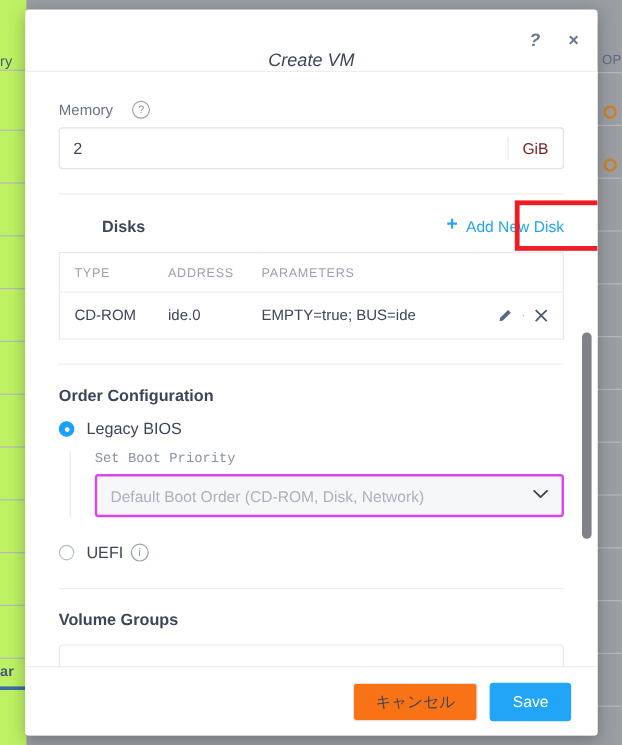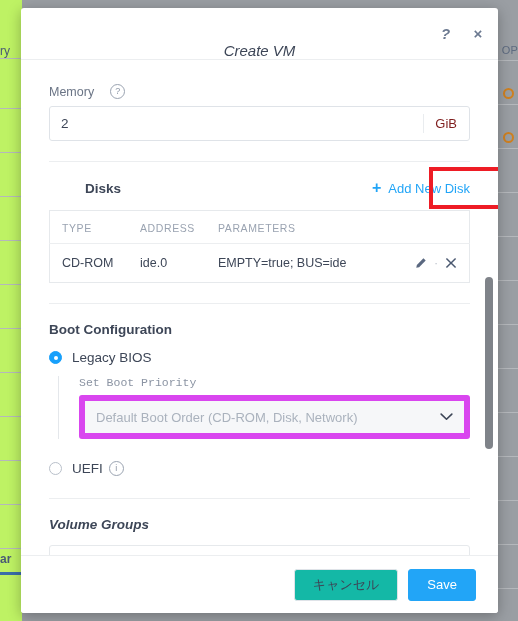--- a/index.html
+++ b/index.html
@@ -307,39 +307,39 @@
   }
   .sub-label {
     font-size: 11.5px;
     color: #8b94a3;
     margin-bottom: 6px;
     font-family: Liberation Mono, monospace;
   }
   .select-wrap {
     position: relative;
     height: 32px;
-    border: 6px solid #d946ef;
+    border: 2px solid #d946ef;
     border-radius: 3px;
     background: #f6f7f9;
     display: flex;
     align-items: center;
     padding: 0 11px;
   }
   .select-value {
     font-size: 13px;
     color: #aab2bd;
     flex: 1;
   }
   .chev {
     color: #5a6880;
     font-size: 11px;
     line-height: 1;
   }
 
-  .volume-block { padding-top: 18px; font-style: italic; }
+  .volume-block { padding-top: 18px; }
   .vg-input {
     height: 33px;
     border: 1px solid #e6e9ec;
     border-radius: 3px;
     margin-top: 13px;
     background: #fff;
   }
 
   
   .scroll-track {
@@ -376,21 +376,21 @@
     font-size: 13px;
     border-radius: 3px;
     cursor: pointer;
     height: 32px;
     padding: 0 18px;
     box-sizing: border-box;
     line-height: 30px;
   }
   .btn-cancel {
     border: 1px solid #dfe3e8;
-    background: #14b8a6;
+    background: #f97316;
     color: #3d4657;
     margin-left: 43px;
   }
   .btn-save {
     border: 1px solid #22a5f7;
     background: #22a5f7;
     color: #fff;
     min-width: 63px;
     text-align: center;
   }
@@ -506,21 +506,21 @@
               </span>
             </div>
           </td>
         </tr>
       </tbody>
     </table>
 
     <div class="hr"></div>
 
     <div class="boot-block">
-      <div class="section-title">Boot Configuration</div>
+      <div class="section-title">Order Configuration</div>
 
       <div class="radio-row">
         <span class="radio checked"></span>
         <span class="radio-label">Legacy BIOS</span>
       </div>
 
       <div class="sub-field">
         <div class="sub-label">Set Boot Priority</div>
         <div class="select-wrap">
           <span class="select-value">Default Boot Order (CD-ROM, Disk, Network)</span>

